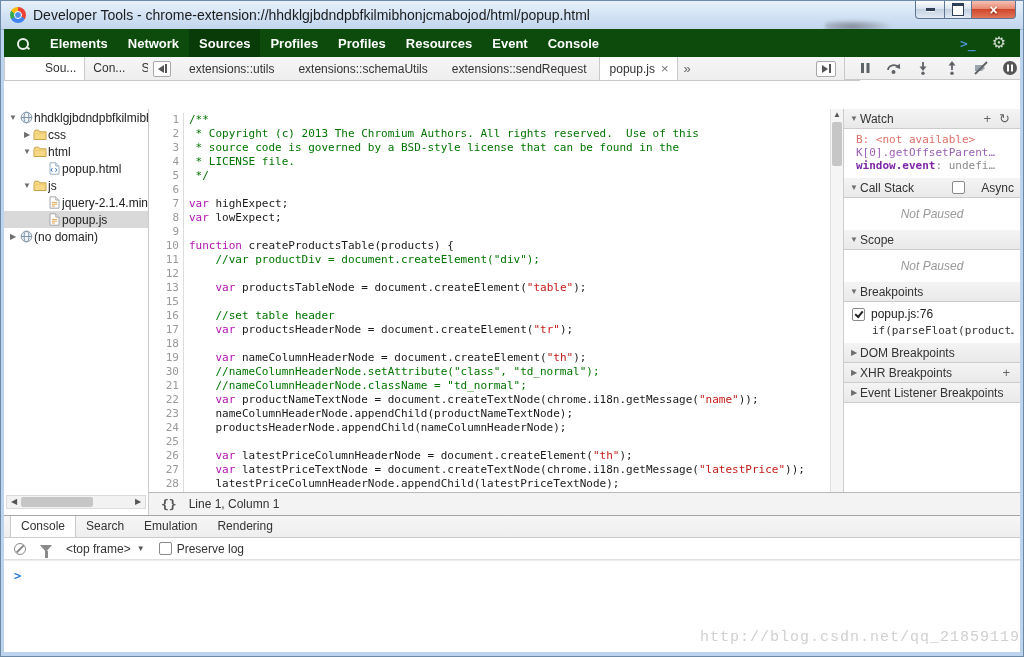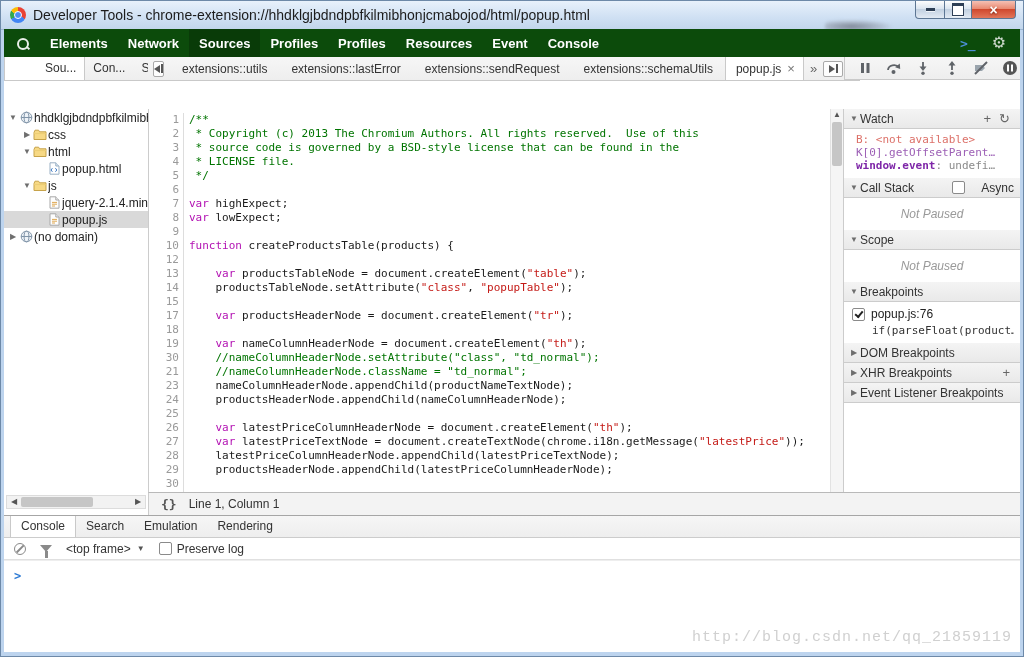--- a/index.html
+++ b/index.html
@@ -142,21 +142,21 @@
   .ban-icon{position:relative;width:12px;height:12px;border:1.5px solid #8a8a8a;border-radius:50%;box-sizing:border-box;}
   .ban-icon::after{content:"";position:absolute;left:-0.5px;top:4px;width:10px;height:1.5px;background:#8a8a8a;transform:rotate(-45deg);}
   .funnel{width:0;height:0;border-left:6px solid transparent;border-right:6px solid transparent;border-top:7px solid #8a8a8a;position:relative;}
   .funnel::after{content:"";position:absolute;left:-1.5px;top:-1px;width:3px;height:7px;background:#8a8a8a;}
   .frame-select{display:flex;align-items:center;gap:6px;}
   .dd-arrow{font-size:8px;color:#555;}
   .preserve{display:flex;align-items:center;gap:5px;}
   .console-body{position:absolute;left:0;right:0;top:531px;bottom:0;background:#fff;}
   .prompt-row{border-top:1px solid #eee;padding:5px 0 0 10px;}
   .prompt{color:#2d7ad4;font-weight:bold;font-size:12px;font-family:"DejaVu Sans Mono",monospace;}
-  .csdn-watermark{position:absolute;right:8px;bottom:6px;font-family:"Liberation Mono",monospace;
+  .csdn-watermark{position:absolute;right:0;bottom:6px;font-family:"Liberation Mono",monospace;
     font-size:15px;color:#d0d0d0;letter-spacing:1px;white-space:nowrap;}
 </style>
 </head>
 <body>
 
 <div id="window">
 
   <div class="title-bar">
     <div class="chrome-logo"></div>
     <div class="title-text">Developer Tools - chrome-extension://hhdklgjbdndpbfkilmibhonjcmabojod/html/popup.html</div>
@@ -205,27 +205,24 @@
       <div class="editor-tabbar">
         <div class="nav-hide-btn">
           <span class="tri-left"></span>
             <span class="bar-v"></span>
         </div>
         <div id="editor-tabs" style="display:flex;">
             <div class="editor-tab">
               <span>extensions::utils</span>
             </div>
             <div class="editor-tab">
-              <span>extensions::lastError</span>
+              <span>extensions::schemaUtils</span>
             </div>
             <div class="editor-tab">
               <span>extensions::sendRequest</span>
-            </div>
-            <div class="editor-tab">
-              <span>extensions::schemaUtils</span>
             </div>
             <div class="editor-tab selected">
               <span>popup.js</span>
               <span class="tab-close">×</span>
             </div>
           </div>
         <span class="overflow-chevron">»</span>
         <div class="tabbar-right">
           <div class="sidebar-show-btn">
             <span class="tri-right"></span>
@@ -407,54 +404,62 @@
             </div>
             <div class="code-line">
               <span class="gutter">9</span>
               <div class="code-text"></div>
             </div>
             <div class="code-line">
               <span class="gutter">10</span>
               <div class="code-text"><span class="tk-k">function</span><span class="tk-p"> createProductsTable(products) {</span></div>
             </div>
             <div class="code-line">
+              <span class="gutter">11</span>
+              <div class="code-text"><span class="tk-c">    //var productDiv = document.createElement("div");</span></div>
+            </div>
+            <div class="code-line">
               <span class="gutter">12</span>
               <div class="code-text"></div>
             </div>
             <div class="code-line">
               <span class="gutter">13</span>
               <div class="code-text"><span class="tk-p">    </span><span class="tk-k">var</span><span class="tk-p"> productsTableNode = document.createElement(</span><span class="tk-s">"table"</span><span class="tk-p">);</span></div>
             </div>
             <div class="code-line">
-              <span class="gutter">14</span>
-              <div class="code-text"><span class="tk-p">    productsTableNode.setAttribute(</span><span class="tk-s">"class"</span><span class="tk-p">, </span><span class="tk-s">"popupTable"</span><span class="tk-p">);</span></div>
-            </div>
-            <div class="code-line">
               <span class="gutter">15</span>
               <div class="code-text"></div>
             </div>
             <div class="code-line">
+              <span class="gutter">16</span>
+              <div class="code-text"><span class="tk-c">    //set table header</span></div>
+            </div>
+            <div class="code-line">
               <span class="gutter">17</span>
               <div class="code-text"><span class="tk-p">    </span><span class="tk-k">var</span><span class="tk-p"> productsHeaderNode = document.createElement(</span><span class="tk-s">"tr"</span><span class="tk-p">);</span></div>
             </div>
             <div class="code-line">
               <span class="gutter">18</span>
               <div class="code-text"></div>
             </div>
             <div class="code-line">
               <span class="gutter">19</span>
               <div class="code-text"><span class="tk-p">    </span><span class="tk-k">var</span><span class="tk-p"> nameColumnHeaderNode = document.createElement(</span><span class="tk-s">"th"</span><span class="tk-p">);</span></div>
             </div>
             <div class="code-line">
               <span class="gutter">30</span>
               <div class="code-text"><span class="tk-c">    //nameColumnHeaderNode.setAttribute("class", "td_normal");</span></div>
             </div>
             <div class="code-line">
               <span class="gutter">21</span>
               <div class="code-text"><span class="tk-c">    //nameColumnHeaderNode.className = "td_normal";</span></div>
+            </div>
+            <div class="code-line">
+              <span class="gutter">22</span>
+              <div class="code-text"><span class="tk-p">    </span><span class="tk-k">var</span><span class="tk-p"> productNameTextNode = document.createTextNode(chrome.i18n.getMessage(</span><span class="tk-s">"name"</span><span class="tk-p">));</span></div>
             </div>
             <div class="code-line">
               <span class="gutter">23</span>
               <div class="code-text"><span class="tk-p">    nameColumnHeaderNode.appendChild(productNameTextNode);</span></div>
             </div>
             <div class="code-line">
               <span class="gutter">24</span>
               <div class="code-text"><span class="tk-p">    productsHeaderNode.appendChild(nameColumnHeaderNode);</span></div>
             </div>
             <div class="code-line">

